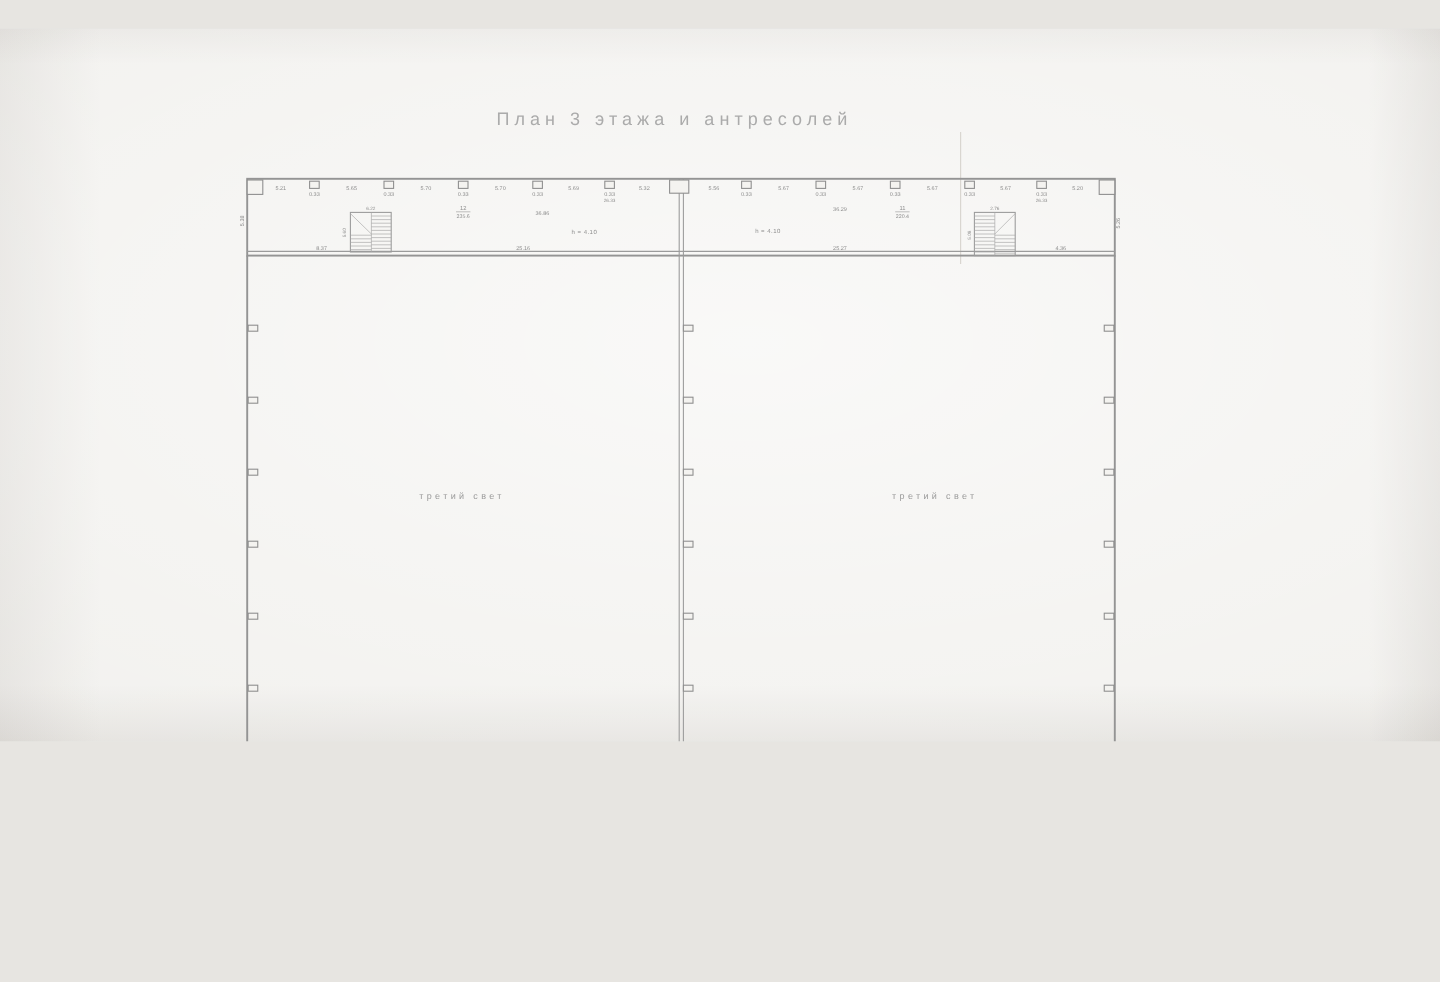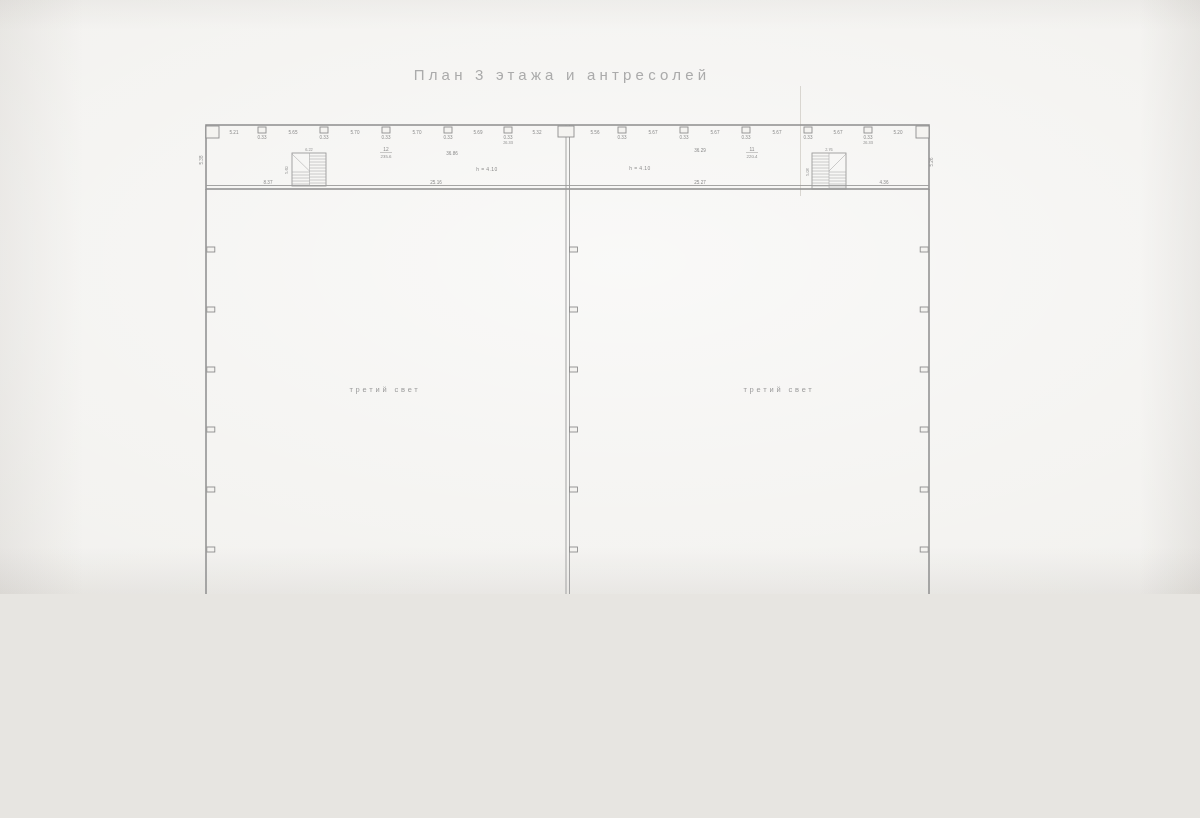--- a/index.html
+++ b/index.html
@@ -6,20 +6,21 @@
   .canvas{
     position:relative;width:1200px;height:594px;overflow:hidden;
     background:
       radial-gradient(ellipse 130% 115% at 52% 44%, rgba(255,255,255,.6), rgba(255,255,255,0) 72%),
       linear-gradient(to right, rgba(110,100,90,.10), rgba(0,0,0,0) 7%),
       linear-gradient(to left, rgba(110,100,90,.12), rgba(0,0,0,0) 5%),
       linear-gradient(to bottom, rgba(110,100,90,.07), rgba(0,0,0,0) 5%),
       linear-gradient(to top, rgba(110,100,90,.10), rgba(0,0,0,0) 8%),
       #f1f0ed;
     font-family:"Liberation Sans",sans-serif;
+    margin-top:24px;
   }
   svg{position:absolute;left:0;top:0;}
   .scan-strip{position:absolute;left:430px;top:811px;width:770px;height:7px;background:#171615;}
   .fold-line{position:absolute;left:800px;top:86px;width:1px;height:110px;background:#d9d6d0;}
   .w2{stroke:#949494;stroke-width:1.6;fill:none}
   .w1{stroke:#9b9b9b;stroke-width:.9;fill:none}
   .w0{stroke:#a6a6a6;stroke-width:.55;fill:none}
   .col{fill:#f4f3f0;stroke:#8e8e8e;stroke-width:.9}
   .fix{fill:none;stroke:#9a9a9a;stroke-width:.6}
   text{fill:#8d8d8d;text-anchor:middle;font-family:"Liberation Sans",sans-serif;}

